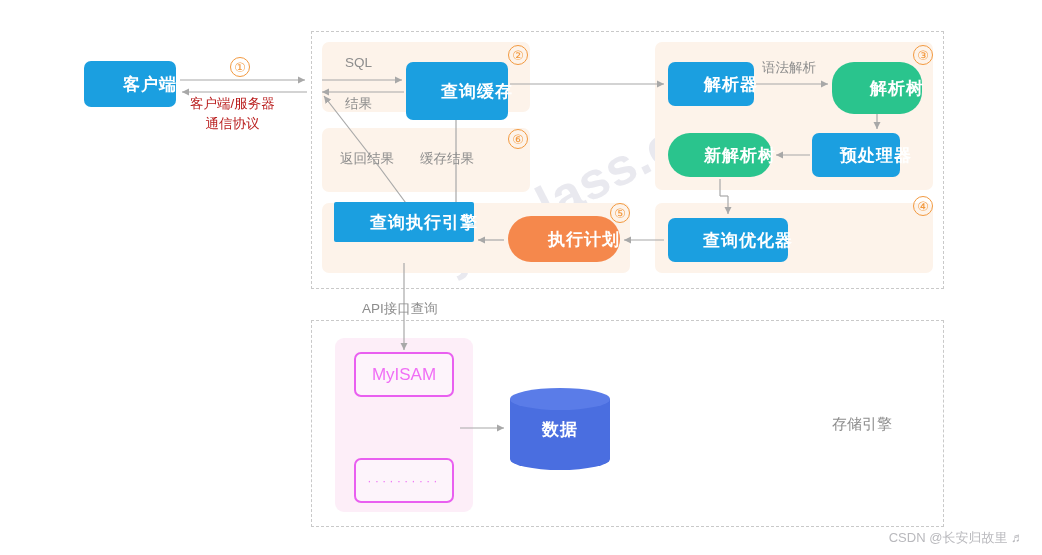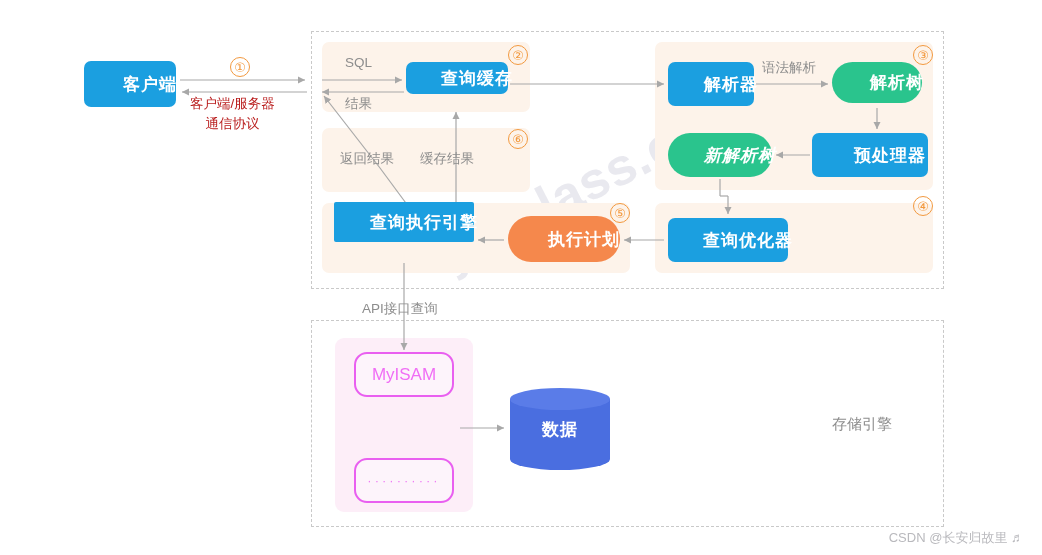--- a/index.html
+++ b/index.html
@@ -40,33 +40,33 @@
   .node{
     position:absolute;display:flex;align-items:center;justify-content:center;
     color:#ffffff;font-size:17px;font-weight:bold;box-sizing:border-box;
     letter-spacing:1px;white-space:nowrap;padding-left:40px;
   }
   .node.blue{background:#1b9fe0;border-radius:7px;}
   .node.green{background:#2ac48d;border-radius:22px;}
   .node.orange{background:#f5884c;border-radius:24px;}
 
   #n-client{left:84px;top:61px;width:92px;height:46px;}
-  #n-cache{left:406px;top:62px;width:102px;height:32px;}
+  #n-cache{left:406px;top:62px;width:102px;height:58px;}
   #n-exec-engine{left:334px;top:202px;width:140px;height:40px;border-radius:2px;}
   #n-parser{left:668px;top:62px;width:86px;height:44px;}
-  #n-pre{left:812px;top:133px;width:116px;height:44px;}
+  #n-pre{left:812px;top:133px;width:88px;height:44px;}
   #n-opt{left:668px;top:218px;width:120px;height:44px;}
-  #n-tree{left:832px;top:62px;width:90px;height:41px;}
-  #n-newtree{left:668px;top:133px;width:104px;height:44px;font-style:italic;}
+  #n-tree{left:832px;top:62px;width:90px;height:52px;}
+  #n-newtree{left:668px;top:133px;width:104px;height:44px;}
   #n-plan{left:508px;top:216px;width:112px;height:46px;}
 
   
   .eng{
     position:absolute;display:flex;align-items:center;justify-content:center;
-    border:2px solid #e95ff0;border-radius:13px;background:#fdf4fb;
+    border:2px solid #e95ff0;border-radius:7px;background:#fdf4fb;
     color:#f06ef5;font-size:17px;box-sizing:border-box;white-space:nowrap;
   }
   #e-myisam{left:354px;top:352px;width:100px;height:45px;}
   #e-innodb{left:354px;top:405px;width:100px;height:45px;}
   #e-more{left:354px;top:458px;width:100px;height:45px;font-size:13px;letter-spacing:3px;color:#ef7bf5;}
 
   
   #cyl{position:absolute;left:510px;top:388px;width:100px;height:82px;}
   #cyl .body{position:absolute;left:0;top:11px;width:100px;height:60px;background:#4a6ee0;}
   #cyl .top{position:absolute;left:0;top:0;width:100px;height:22px;border-radius:50%/50%;background:#5a7ce8;}

